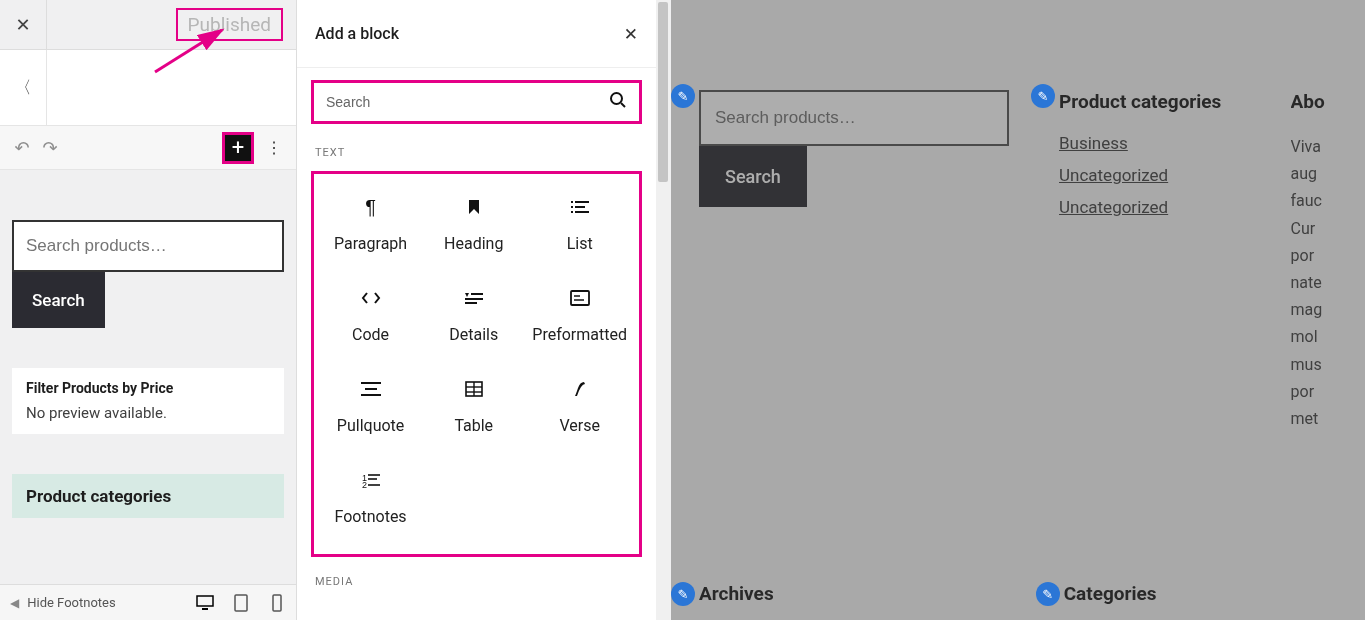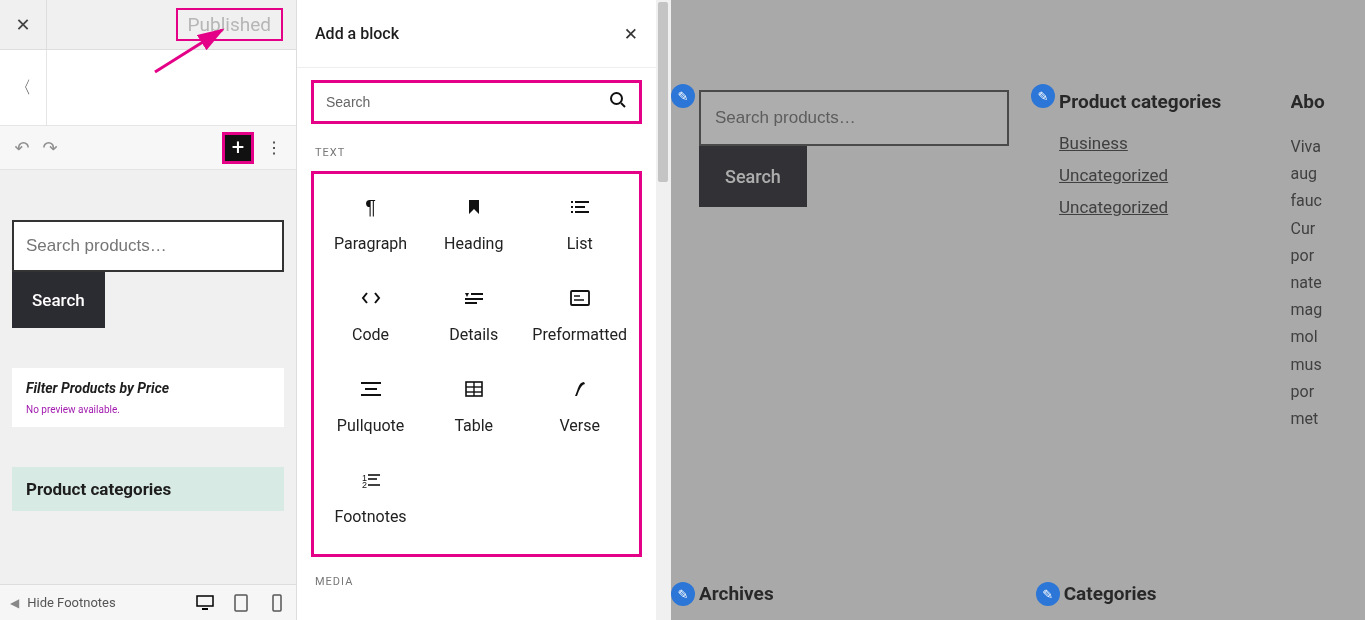--- a/index.html
+++ b/index.html
@@ -124,22 +124,22 @@
     color: #fff;
     padding: 18px 20px;
     font-size: 17px;
     font-weight: 500;
   }
   .widget-block {
     background: #fff;
     padding: 12px 14px;
     margin-top: 40px;
   }
-  .filter-title { font-size: 14px; font-weight: 700; margin-bottom: 8px; font-style: italic; }
-  .filter-note { font-size: 10px; color: #a21caf; }
+  .filter-title { font-size: 14px; font-weight: 700; margin-bottom: 8px; }
+  .filter-note { font-size: 15px; color: #404040; }
   .cat-head {
     background: #d7eae4;
     padding: 12px 14px;
     margin-top: 40px;
     font-size: 17px;
     font-weight: 700;
   }
   
   .bottom-bar {
     height: 36px;

